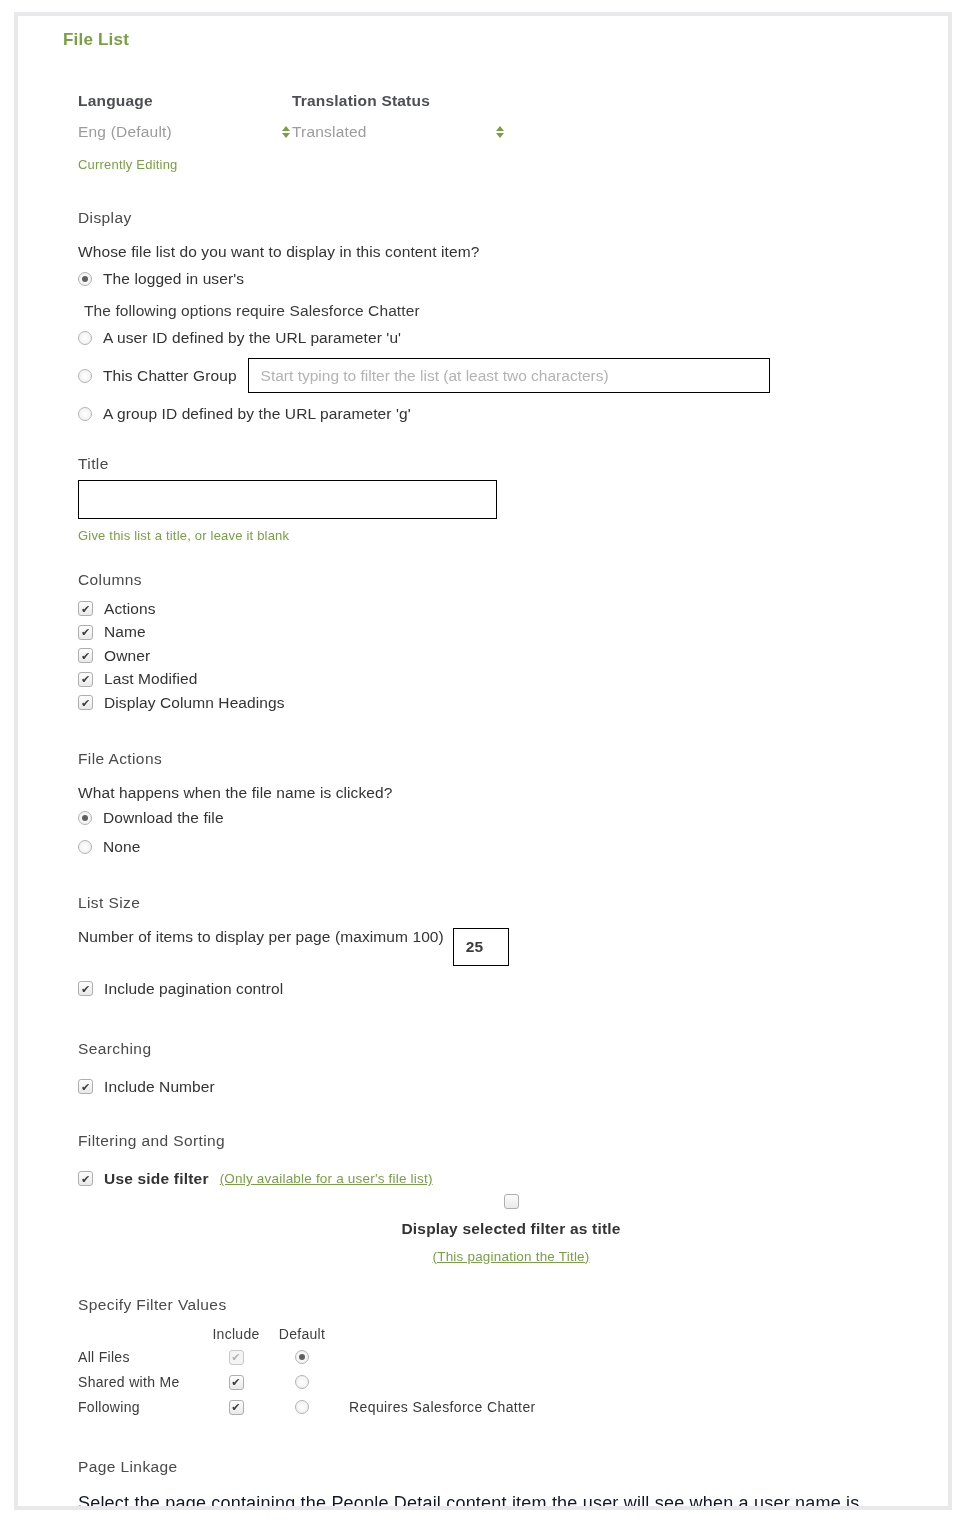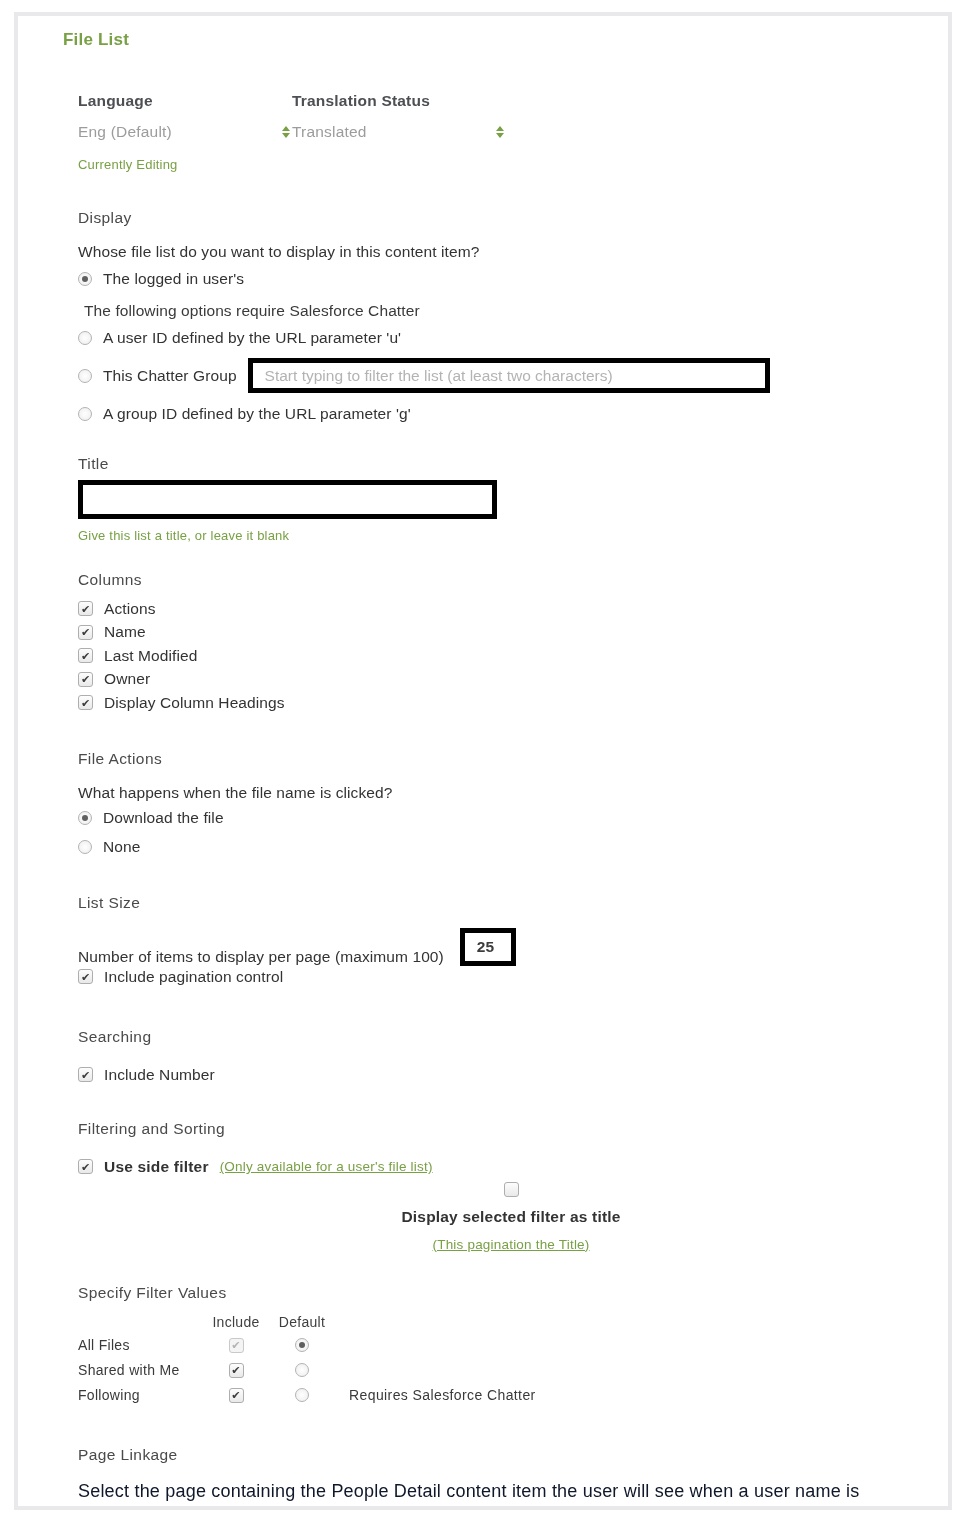--- a/index.html
+++ b/index.html
@@ -56,32 +56,32 @@
     display: inline-flex; align-items: center; justify-content: center;
     font-size: 11px; line-height: 1; color: #3c3c3c; cursor: pointer;
   }
   .cb.checked::after { content: "\2714"; margin-top: 1px; }
   .cb.disabled { border-color: #c9c9c9; color: #b4b4b4; background: #f4f4f4; }
   .opt-label { font-size: 15.5px; color: #333; letter-spacing: 0.1px; }
 
   .note { font-size: 15.5px; color: #3a3a3a; margin: 12px 0 2px 6px; letter-spacing: 0.1px; }
 
   input.text-input, .fake-input {
-    border: 5px solid #000000; background: #fff; font-family: "Liberation Sans", sans-serif;
+    border: 1px solid #000000; background: #fff; font-family: "Liberation Sans", sans-serif;
     font-size: 15.5px; color: #3c3c3c; outline: none;
   }
   input.text-input::placeholder { color: #b3b3b3; }
   .chatter-input { width: 522px; height: 35px; padding: 0 12px; }
   .title-input { width: 419px; height: 39px; padding: 0 10px; display: block; margin-top: 7px; }
   .hint { color: #78a044; font-size: 13px; margin-top: 9px; letter-spacing: 0.2px; }
 
   .col-rows { margin-top: 8px; }
   .col-rows .opt-row { margin-top: 0; min-height: 23.5px; }
 
-  .num-row { display: flex; align-items: flex-end; gap: 16px; margin-top: 16px; }
+  .num-row { display: flex; align-items: flex-start; gap: 9px; margin-top: 16px; }
   .num-input { width: 56px; height: 38px; padding: 0 12px; color: #8b8b8b; font-weight: bold; }
 
   .sub-note { color: #78a044; font-size: 13.5px; letter-spacing: 0.2px; text-decoration: underline; }
   .semibold { font-weight: 600; letter-spacing: 0.2px; }
   .indent { margin-left: 26px; }
 
   
   .fv-grid { margin-top: 10px; font-size: 14px; color: #3a3a3a; }
   .fv-row { display: grid; grid-template-columns: 125px 66px 66px auto; align-items: center; min-height: 25px; letter-spacing: 0.3px; }
   .fv-head { font-size: 14px; color: #3f3f3f; min-height: 21px; }
@@ -173,25 +173,25 @@
         <div class="opt-row">
           <span class="cb checked"></span>
           <span class="opt-label">Actions</span>
         </div>
         <div class="opt-row">
           <span class="cb checked"></span>
           <span class="opt-label">Name</span>
         </div>
         <div class="opt-row">
           <span class="cb checked"></span>
+          <span class="opt-label">Owner</span>
+        </div>
+        <div class="opt-row">
+          <span class="cb checked"></span>
           <span class="opt-label">Last Modified</span>
-        </div>
-        <div class="opt-row">
-          <span class="cb checked"></span>
-          <span class="opt-label">Owner</span>
         </div>
         <div class="opt-row">
           <span class="cb checked"></span>
           <span class="opt-label">Display Column Headings</span>
         </div>
       </div>
     </div>
 
     
     <div class="sec-fileactions">
@@ -207,21 +207,21 @@
       </div>
     </div>
 
     
     <div class="sec-listsize">
       <div class="section-label">List Size</div>
       <div class="num-row">
         <span class="opt-label">Number of items to display per page (maximum 100)</span>
         <input class="text-input num-input" type="text" value="25" style="">
       </div>
-      <div class="opt-row" style="margin-top:0;">
+      <div class="opt-row" style="margin-top:12px;">
         <span class="cb checked"></span>
         <span class="opt-label">Include pagination control</span>
       </div>
     </div>
 
     
     <div class="sec-searching">
       <div class="section-label">Searching</div>
       <div class="opt-row" style="margin-top:18px;">
         <span class="cb checked"></span>

